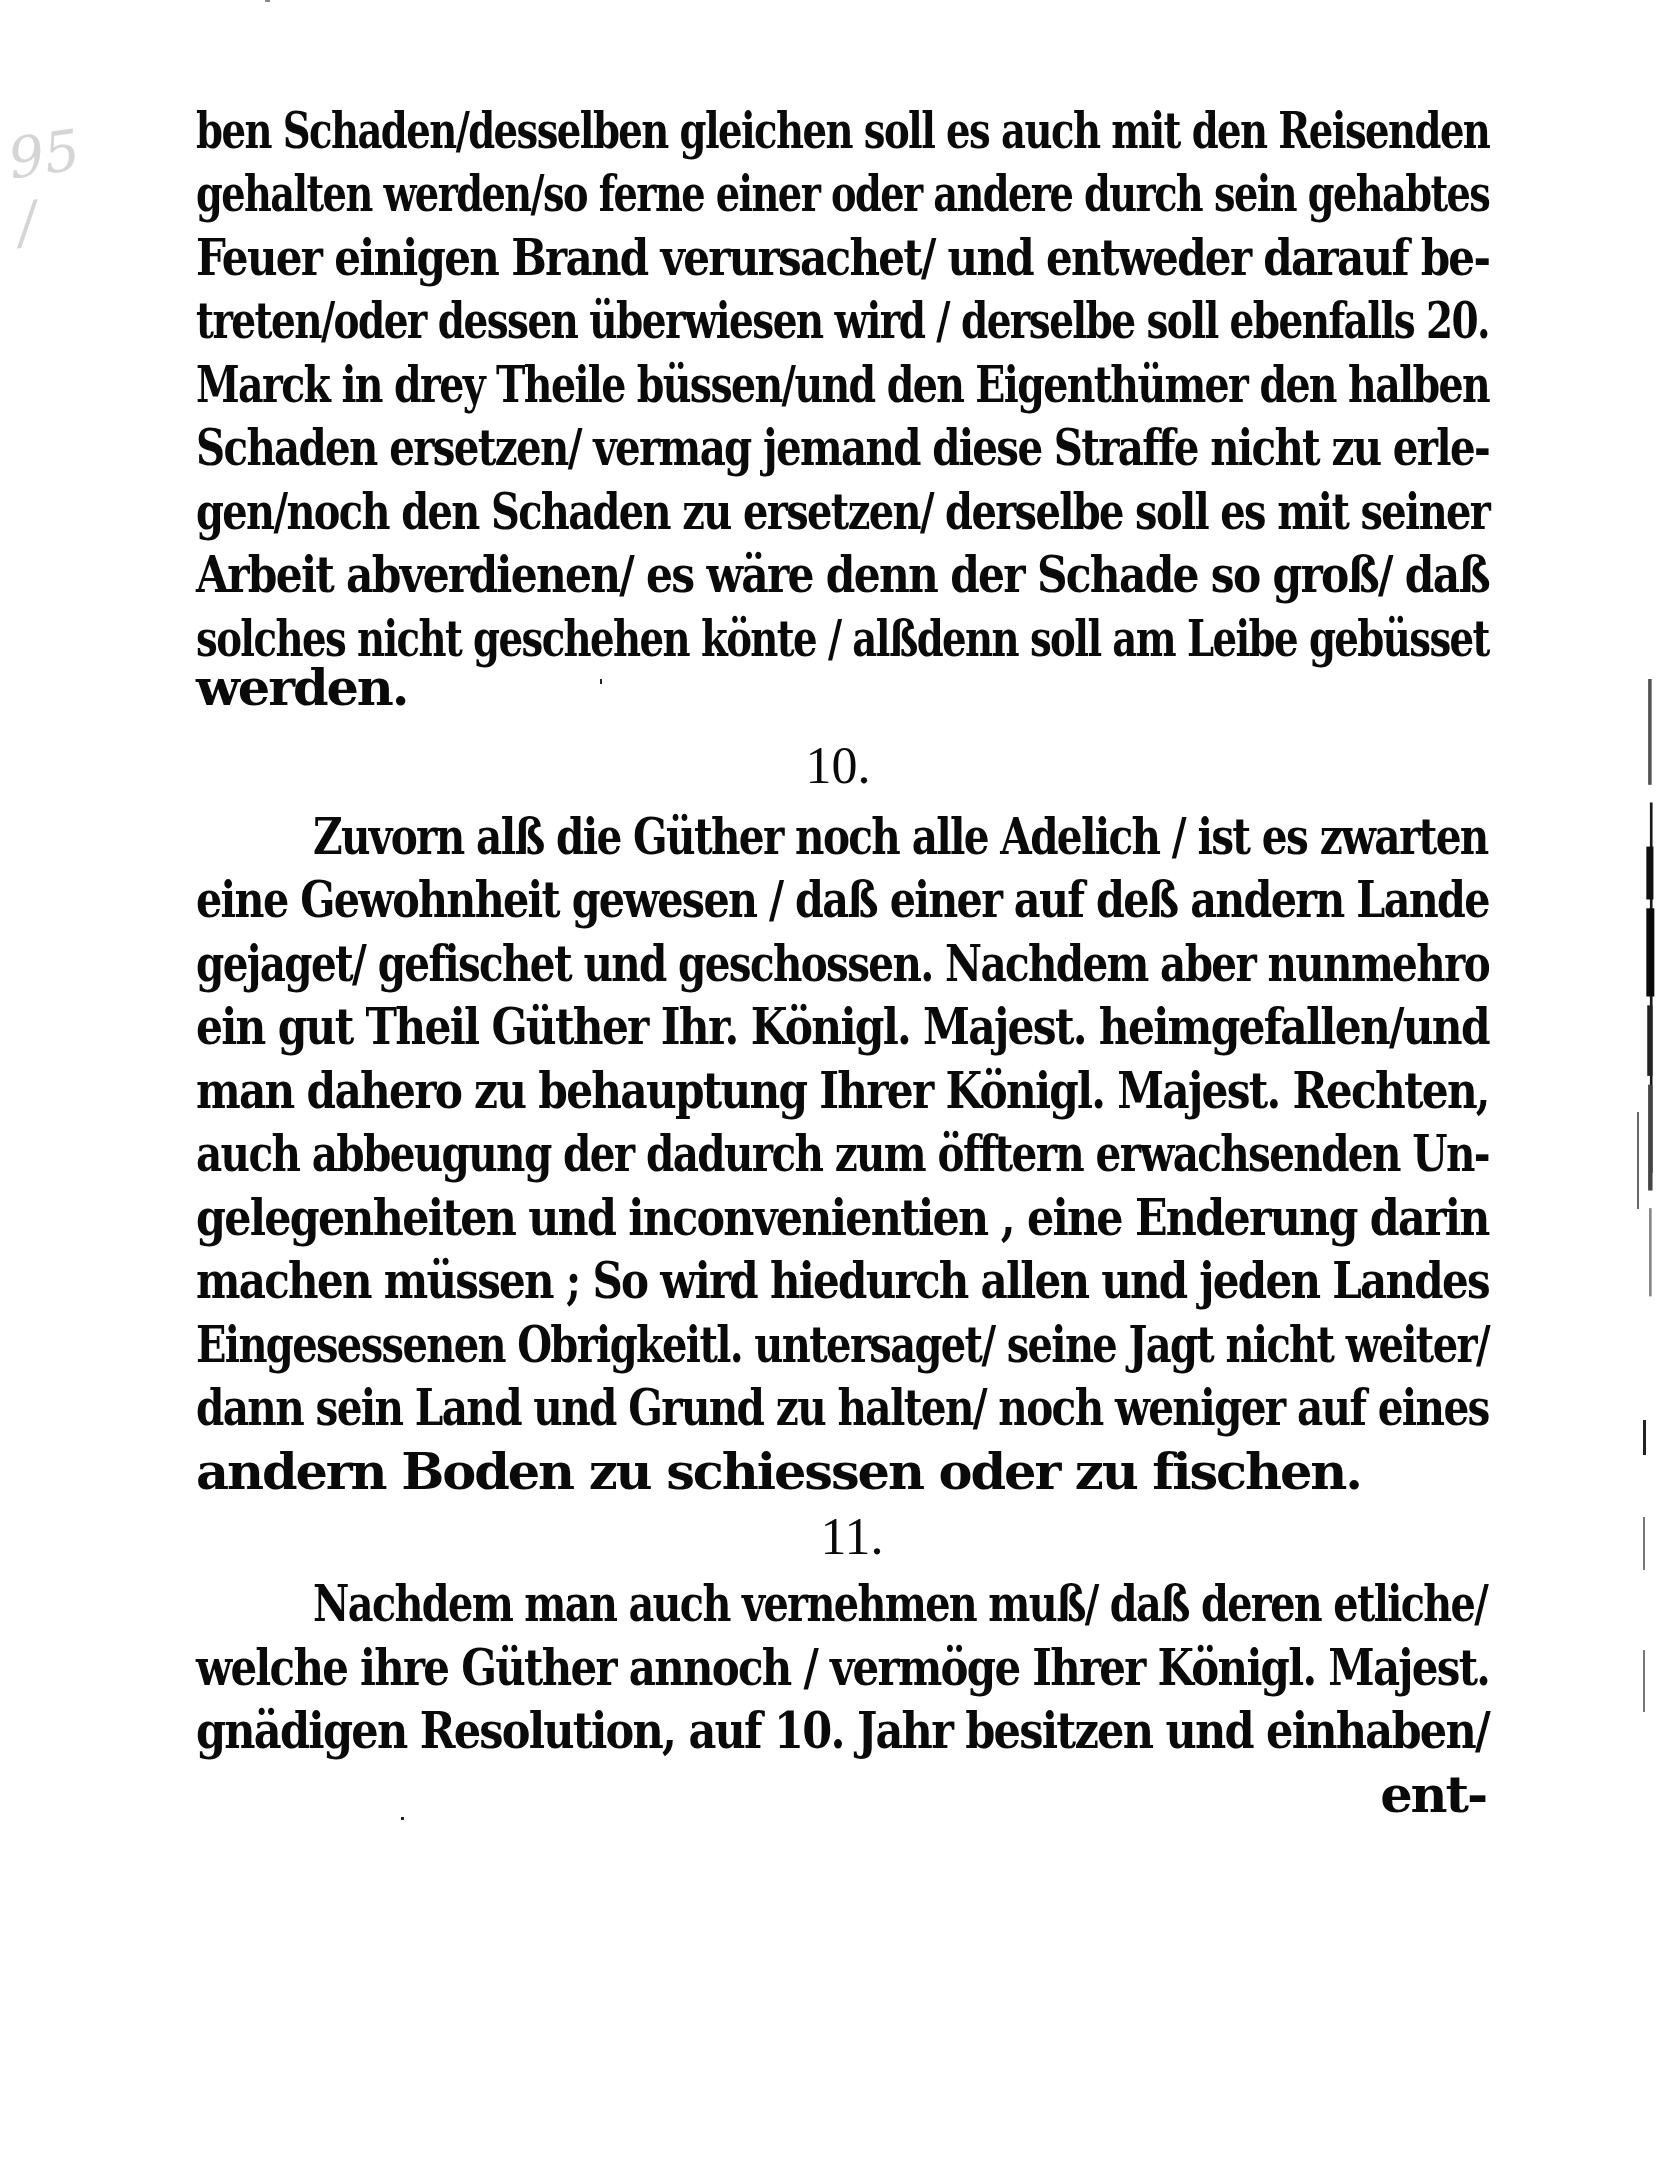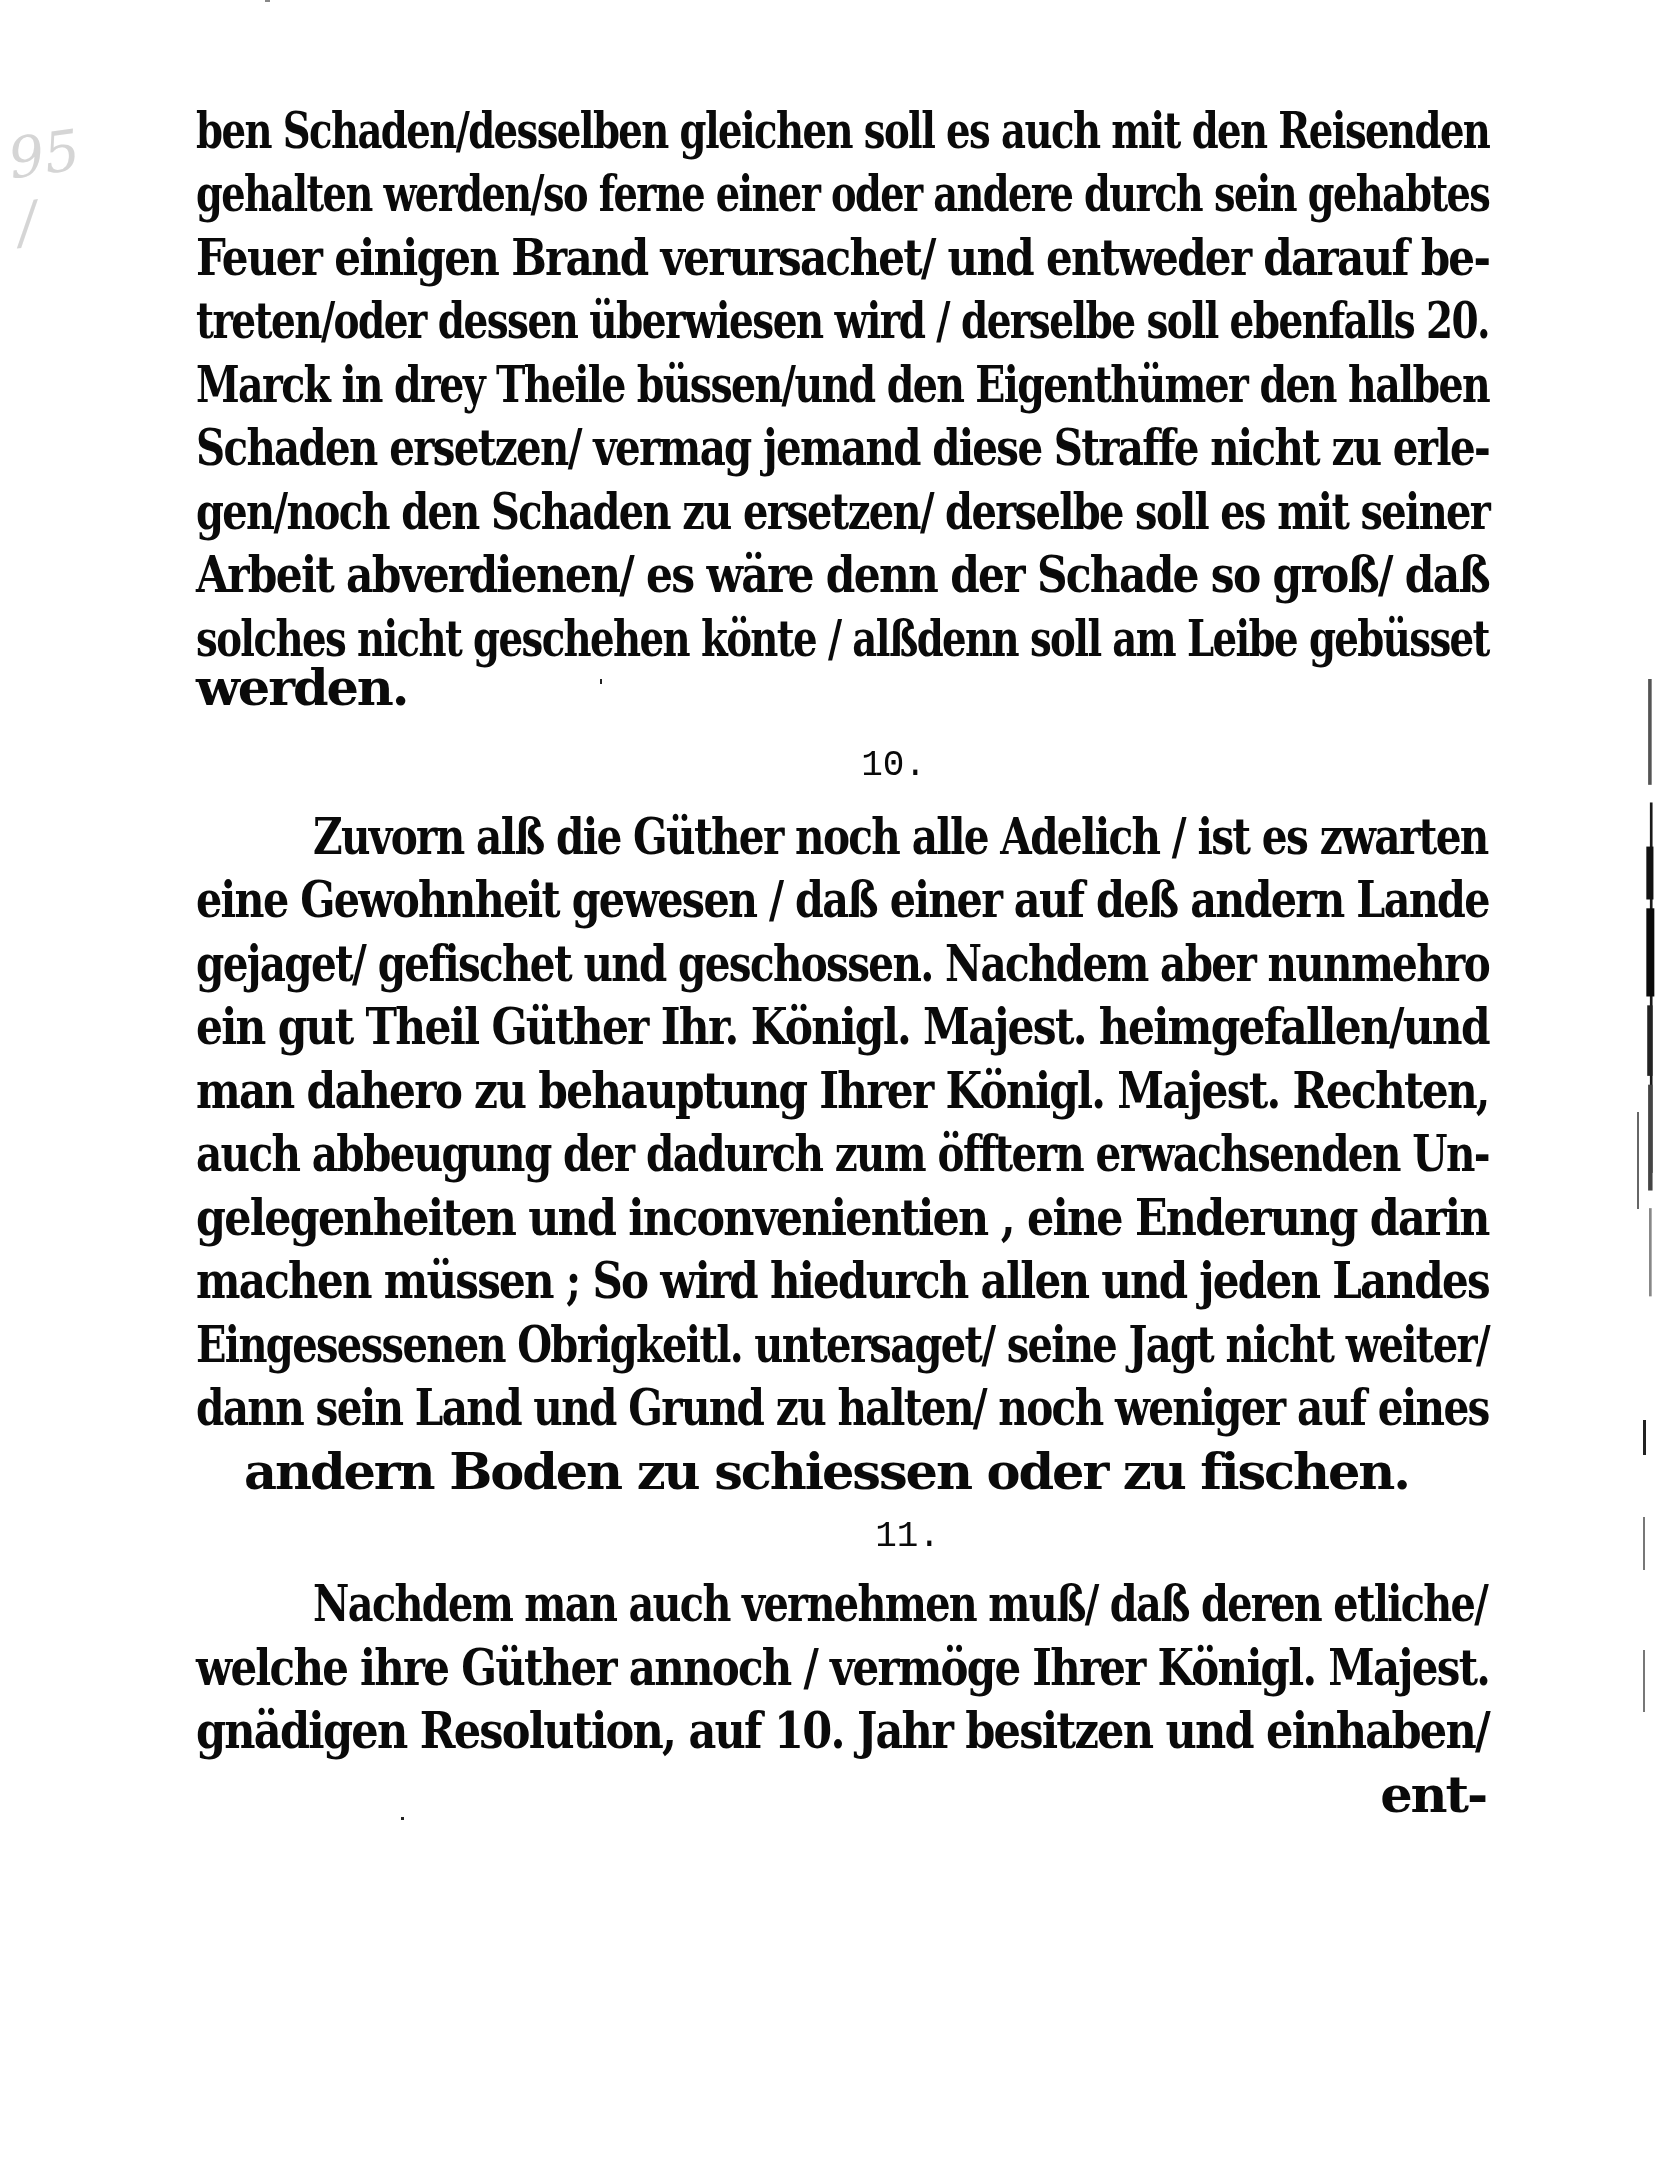--- a/index.html
+++ b/index.html
@@ -10,22 +10,22 @@
     }
     .line {
       position: absolute; left: 196px; width: 1297px;
       font-size: 51px; line-height: 62px; white-space: nowrap;
       font-weight: bold; letter-spacing: -2.1px;
       transform-origin: left center;
     }
     .line.indent { left: 313px; }
     .line.right { left: auto; right: 194px; width: auto; text-align: left; margin-left: 25px; }
     .secnum {
-      position: absolute; width: 176px; text-align: right;
-      font-size: 36px; line-height: 53px; font-family: Liberation Mono, monospace; font-weight: normal;
+      position: absolute; width: 176px; text-align: center;
+      font-size: 52px; line-height: 53px; font-family: Liberation Serif, serif; font-weight: normal;
     }
     .margin-note {
       position: absolute; left: 10.6px; top: 119px; width: 106px; height: 106px;
       font-family: "DejaVu Serif", serif; font-size: 56px; color: #b4b4b4; font-style: italic; opacity: .55;
       transform: rotate(-8deg);
     }
     .binding-edge {
       position: absolute; left: 1641px; top: 679px; width: 16px; height: 635px;
     }
     .speck { position: absolute; background: #222; }
@@ -56,21 +56,21 @@
     <div class="line indent" style="top: 805px; transform: scaleX(0.79559);">Zuvorn alß die Güther noch alle Adelich / ist es zwarten</div>
     <div class="line" style="top: 868px; transform: scaleX(0.809917);">eine Gewohnheit gewesen / daß einer auf deß andern Lande</div>
     <div class="line" style="top: 932px; transform: scaleX(0.794165);">gejaget/ gefischet und geschossen.   Nachdem aber nunmehro</div>
     <div class="line" style="top: 995px; transform: scaleX(0.831448);">ein gut Theil Güther Ihr. Königl. Majest. heimgefallen/und</div>
     <div class="line" style="top: 1059px; transform: scaleX(0.828636);">man dahero zu behauptung Ihrer Königl. Majest. Rechten,</div>
     <div class="line" style="top: 1122px; transform: scaleX(0.795024);">auch abbeugung der dadurch zum öfftern erwachsenden Un-</div>
     <div class="line" style="top: 1186px; transform: scaleX(0.84);">gelegenheiten und inconvenientien , eine Enderung darin</div>
     <div class="line" style="top: 1249px; transform: scaleX(0.823991);">machen müssen ;  So wird hiedurch allen und jeden Landes</div>
     <div class="line" style="top: 1313px; transform: scaleX(0.784418);">Eingesessenen Obrigkeitl. untersaget/ seine Jagt nicht weiter/</div>
     <div class="line" style="top: 1376px; transform: scaleX(0.795885);">dann sein Land und Grund zu halten/ noch weniger auf eines</div>
-    <div class="line" style="top: 1440px; transform: scaleX(1); margin-left: 48px;">andern Boden zu schiessen oder zu fischen.</div>
+    <div class="line" style="top: 1440px; transform: scaleX(1);">andern Boden zu schiessen oder zu fischen.</div>
   </div>
 
   <div class="secnum" style="left:764px; top:1510px;">11.</div>
 
   <div>
     <div class="line indent" style="top: 1572px; transform: scaleX(0.780245);">Nachdem man auch vernehmen muß/ daß deren etliche/</div>
     <div class="line" style="top: 1636px; transform: scaleX(0.822608);">welche ihre Güther annoch / vermöge Ihrer Königl. Majest.</div>
     <div class="line" style="top: 1699px; transform: scaleX(0.844342);">gnädigen Resolution, auf 10. Jahr besitzen und einhaben/</div>
     <div class="line right" style="top:1763px;">ent-</div>
   </div>

